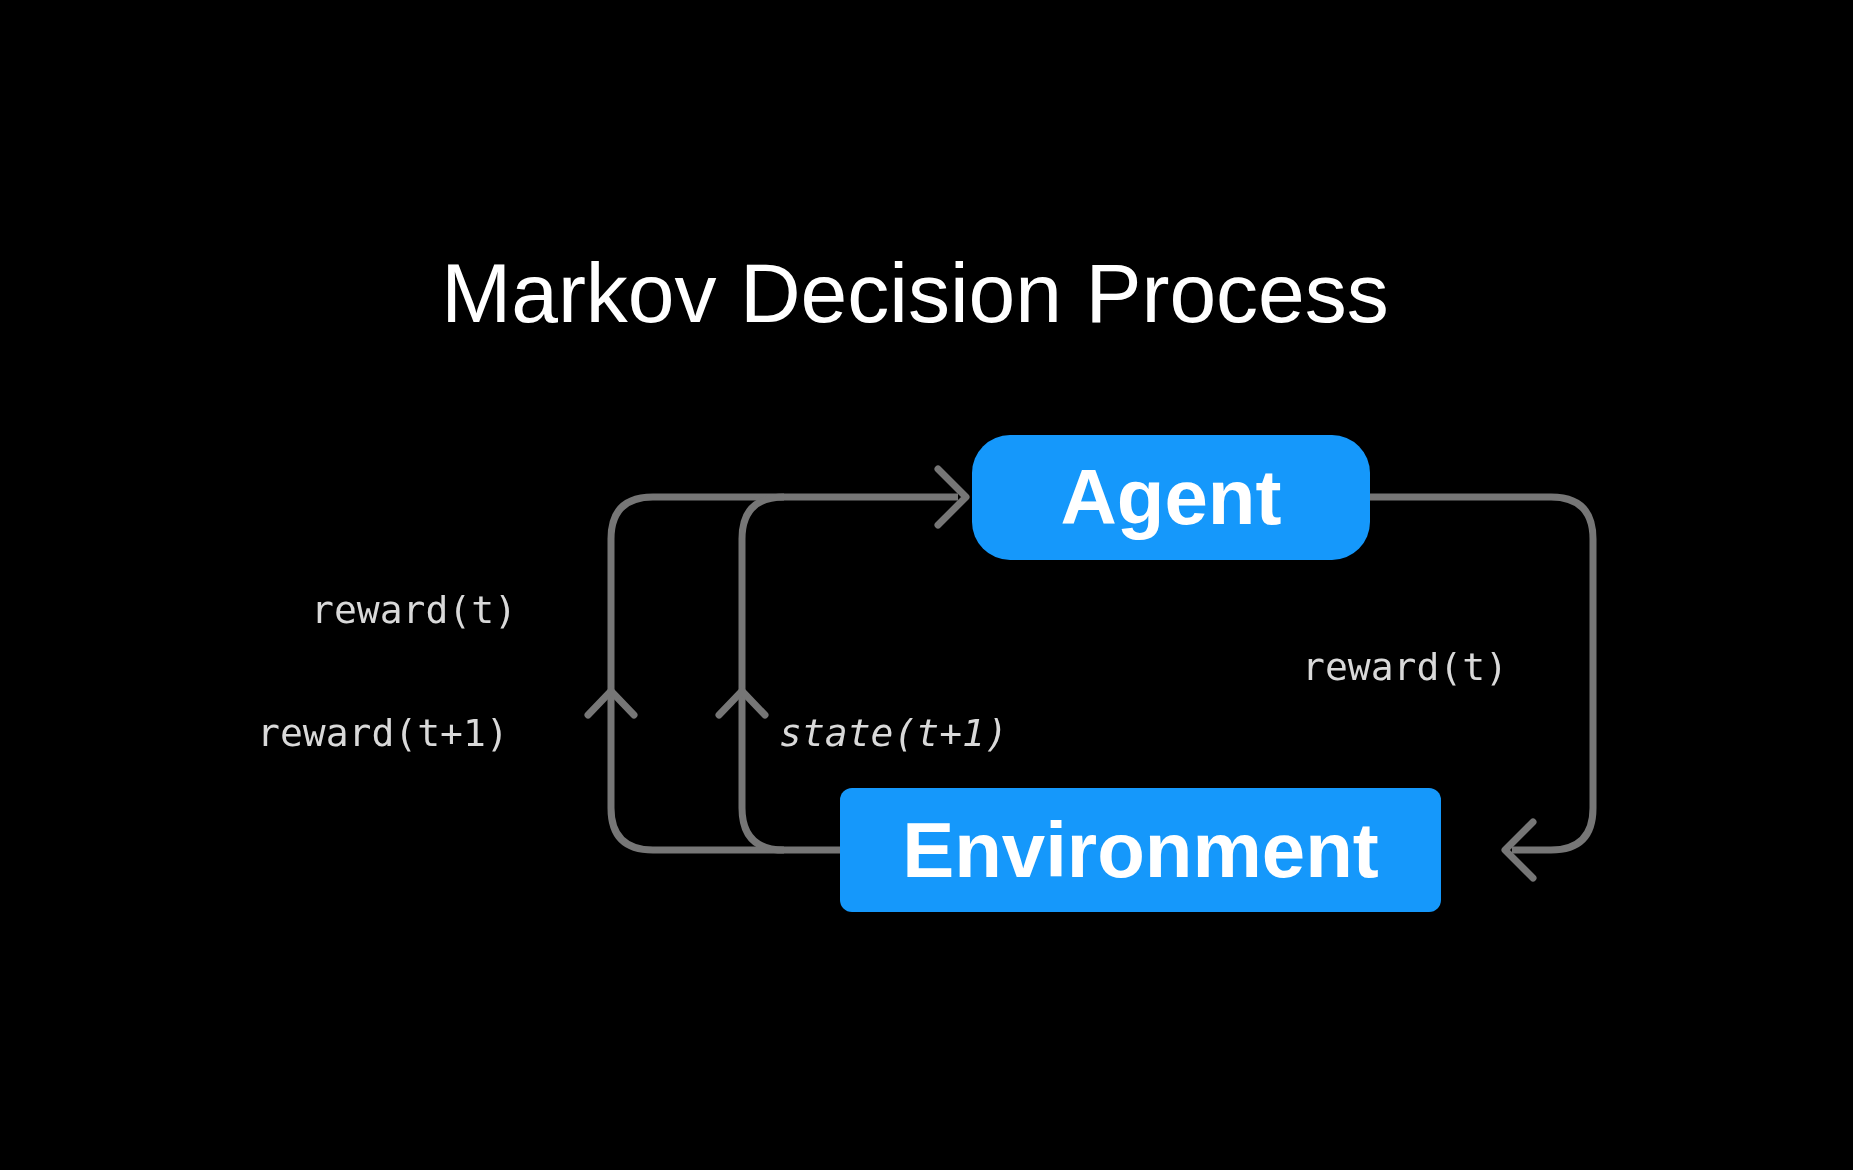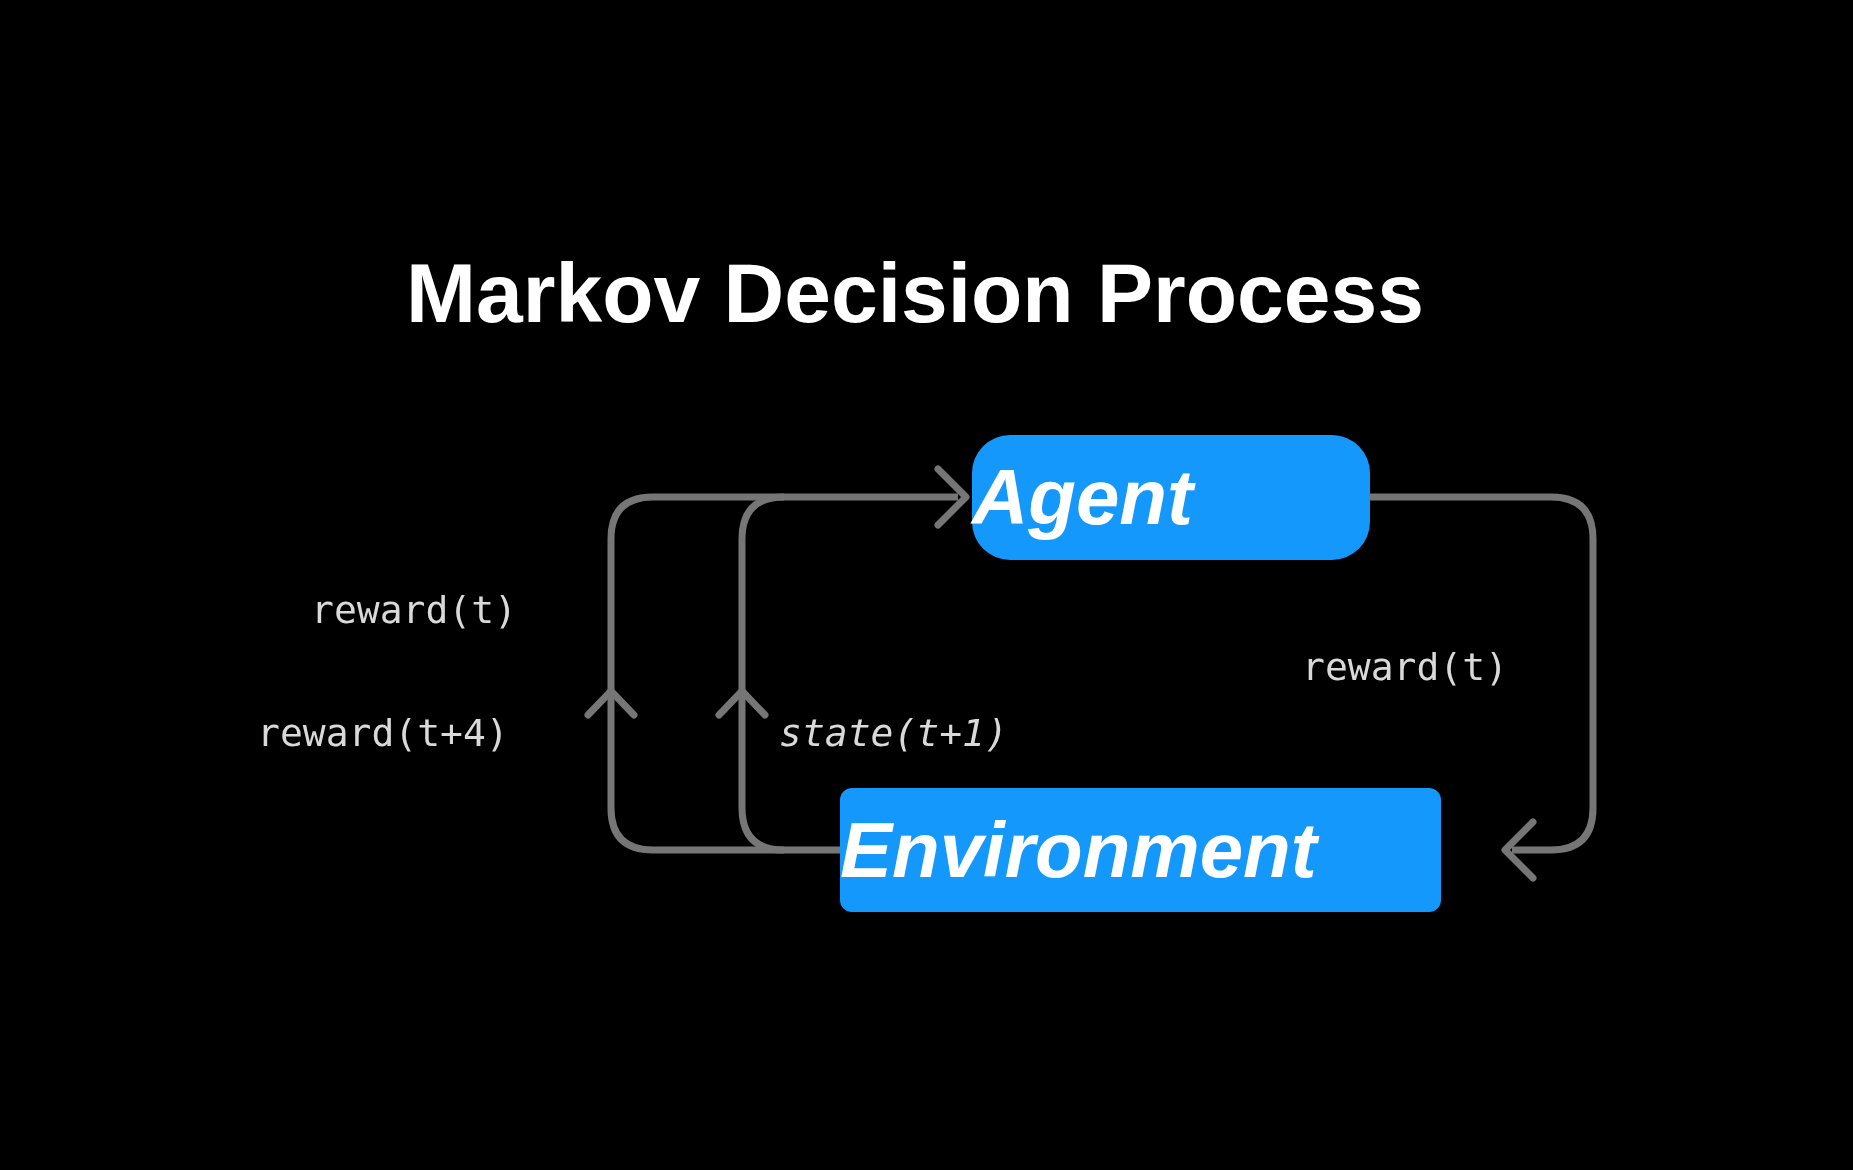--- a/index.html
+++ b/index.html
@@ -16,32 +16,32 @@
     font-family: "Liberation Sans", sans-serif;
   }
   .title {
     position: absolute;
     left: 0;
     top: 245px;
     width: 1830px;
     text-align: center;
     color: var(--title-text, #fff);
     font-size: 84px;
-    font-weight: 700;
+    font-weight: 400;
     letter-spacing: 0px;
   }
   .node {
     position: absolute;
     background: var(--accent-blue, #1598FB);
     color: var(--node-text, #fff);
     display: flex;
     align-items: center;
+    justify-content: center;
     font-weight: 600;
     font-size: 78px;
-    font-style: italic;
   }
   .node-agent {
     left: 972px;
     top: 435px;
     width: 398px;
     height: 125px;
     border-radius: 38px;
   }
   .node-environment {
     left: 840px;
@@ -106,17 +106,17 @@
 
   <div class="node node-agent">
     <span>Agent</span>
   </div>
 
   <div class="node node-environment">
     <span>Environment</span>
   </div>
 
   <div class="edge-label lbl-reward-t">reward(t)</div>
-  <div class="edge-label lbl-reward-t1">reward(t+4)</div>
+  <div class="edge-label lbl-reward-t1">reward(t+1)</div>
   <div class="edge-label lbl-state-t1">state(t+1)</div>
   <div class="edge-label lbl-action-t">reward(t)</div>
 
 </div>
 
 </body></html>

